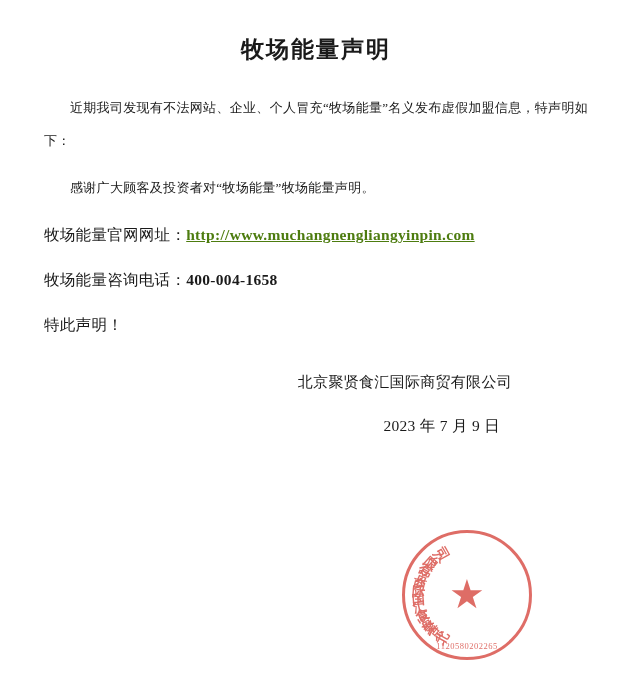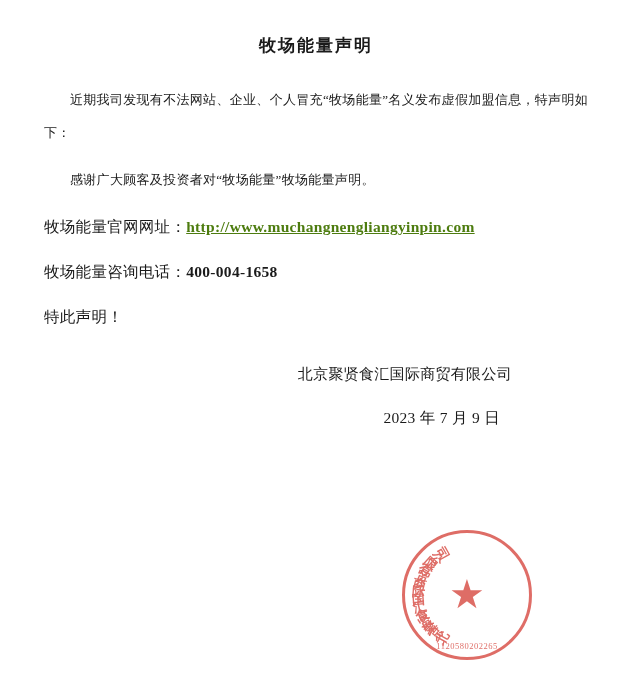--- a/index.html
+++ b/index.html
@@ -17,21 +17,21 @@
   }
   .page {
     position: relative;
     width: 632px;
     height: 694px;
     box-sizing: border-box;
     padding: 24px 44px 0 44px;
   }
   .doc-title {
     text-align: center;
-    font-size: 17px;
+    font-size: 23px;
     font-weight: bold;
     letter-spacing: 2px;
     color: #1a1a1a;
     margin: 10px 0 26px 0;
     font-family: Liberation Serif, serif;
   }
   .para {
     font-size: 13px;
     line-height: 33px;
     text-align: justify;

